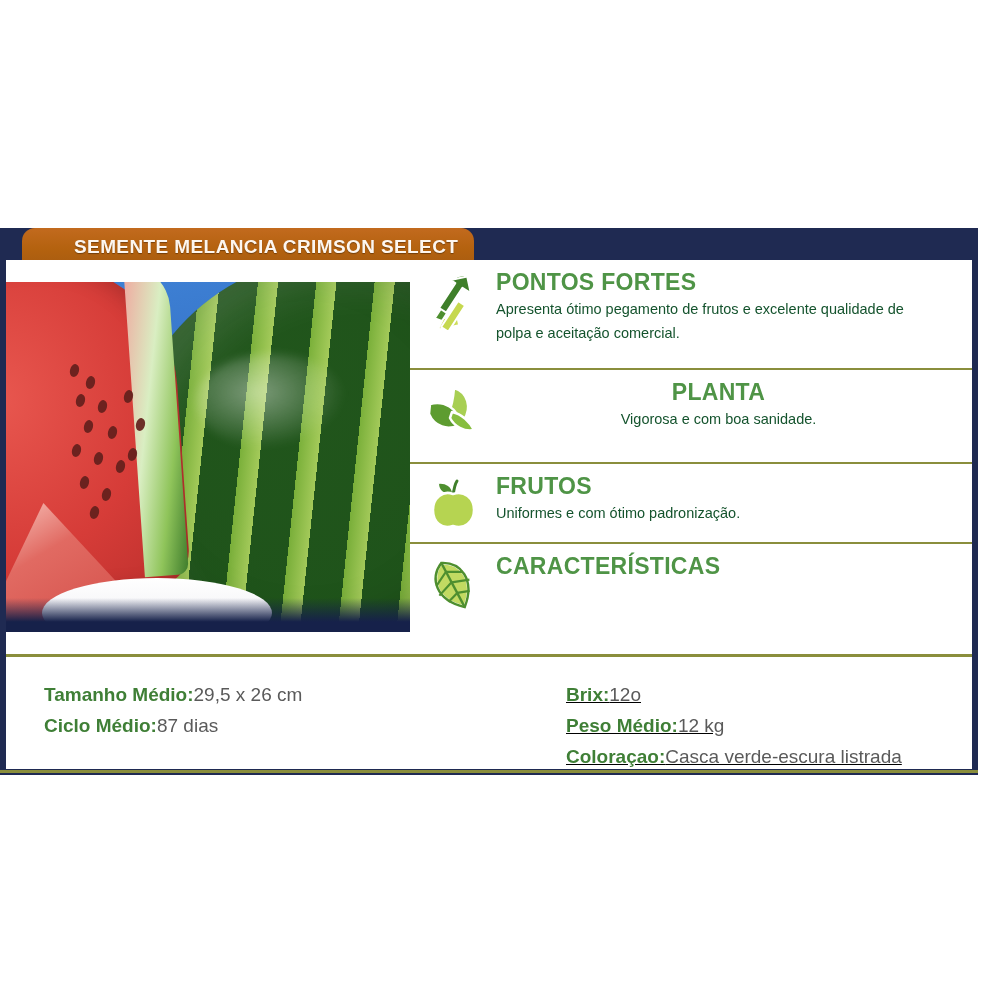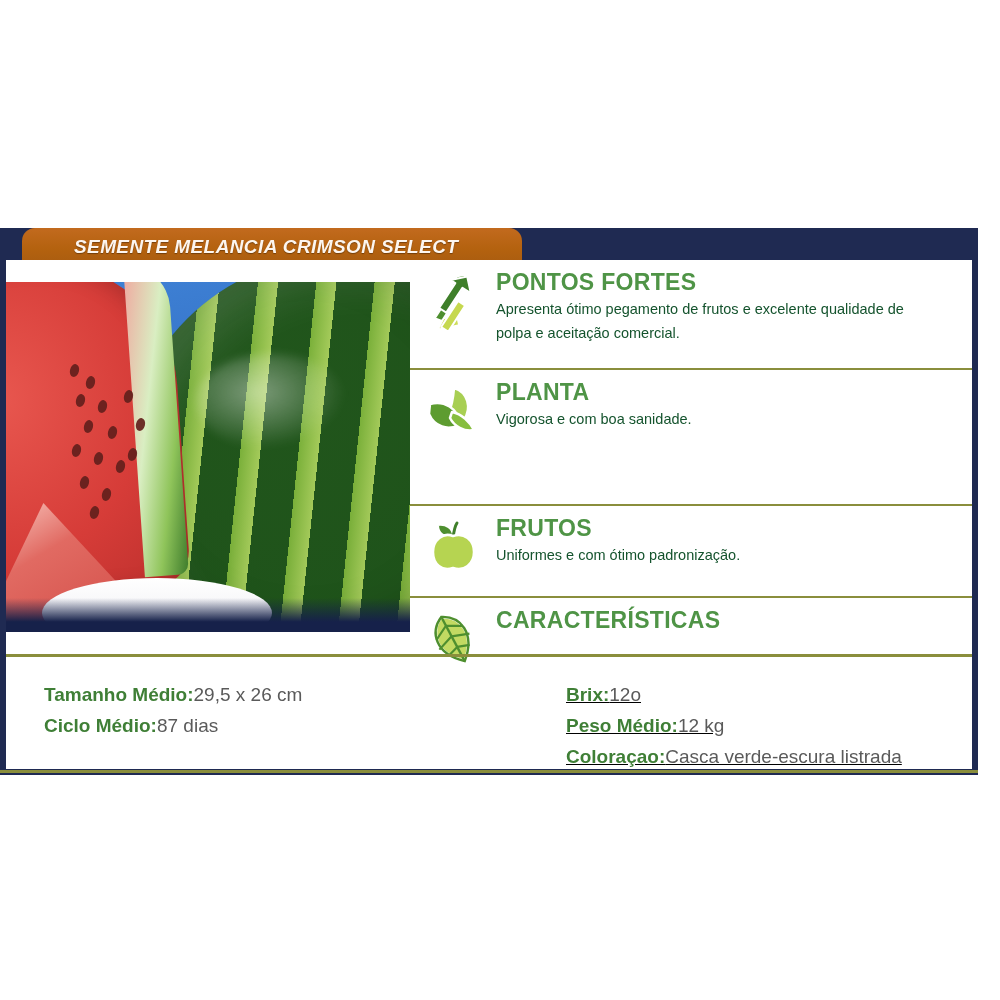--- a/index.html
+++ b/index.html
@@ -24,27 +24,26 @@
     height: 547px;
     background: #1f2a52;
     box-sizing: border-box;
   }
 
   
   #title-tab {
     position: absolute;
     left: 22px;
     top: 0px;
-    width: 500px;
+    width: 452px;
     height: 38px;
     background: linear-gradient(to bottom, #c26a1e 0%, #b4620f 55%, #a85c10 100%);
     border-top-left-radius: 13px;
     border-top-right-radius: 13px;
     box-sizing: border-box;
-    font-style: italic;
   }
   #title-tab .tab-text {
     position: absolute;
     left: 52px;
     top: 8px;
     color: #fdf6ef;
     font-size: 19px;
     font-weight: bold;
     letter-spacing: 0.4px;
     white-space: nowrap;
@@ -308,35 +307,35 @@
                 <path d="M12 52 L34 30 L40 36 L18 58 Z" fill="#c6d84f" stroke="#ffffff" stroke-width="2" stroke-linejoin="round"></path>
               </g>
             </svg>
           </div>
           <div class="feature-body">
             <div class="feature-title">PONTOS FORTES</div>
             <div class="feature-desc">Apresenta ótimo pegamento de frutos e excelente qualidade de polpa e aceitação comercial.</div>
           </div>
         </div>
 
-        <div class="feature-row" style="height:94px;">
+        <div class="feature-row" style="height:94px;text-align:center;">
           <div class="feature-icon">
             <svg viewBox="0 0 58 58" width="58" height="58">
               <path d="M30 6 C44 10 48 26 40 38 C33 48 20 48 13 42 C21 40 28 32 30 6 Z" fill="#a8cf53" stroke="#ffffff" stroke-width="2.5" stroke-linejoin="round"></path>
               <path d="M6 22 C20 18 34 26 36 42 C24 50 10 44 5 32 Z" fill="#5d9c30" stroke="#ffffff" stroke-width="2.5" stroke-linejoin="round"></path>
               <path d="M28 30 C38 32 46 40 50 48 C40 50 30 44 26 36 Z" fill="#87be3f" stroke="#ffffff" stroke-width="2.5" stroke-linejoin="round"></path>
             </svg>
           </div>
           <div class="feature-body">
             <div class="feature-title">PLANTA</div>
             <div class="feature-desc">Vigorosa e com boa sanidade.</div>
           </div>
         </div>
 
-        <div class="feature-row" style="height:92px;margin-top:42px;">
+        <div class="feature-row" style="height:80px;">
           <div class="feature-icon">
             <svg viewBox="0 0 58 58" width="58" height="58">
               <path d="M29 18 C29 10 22 6 14 7 C14 15 20 20 29 19 Z" fill="#4e8f2f" stroke="#ffffff" stroke-width="2" stroke-linejoin="round"></path>
               <path d="M29 20 C30 12 31 8 33 5" fill="none" stroke="#3f7f2a" stroke-width="3" stroke-linecap="round"></path>
               <path d="M29 18 C40 14 50 22 50 34 C50 46 40 54 29 50 C18 54 9 46 9 34 C9 22 19 14 29 18 Z" fill="#b6d451" stroke="#ffffff" stroke-width="2.5" stroke-linejoin="round"></path>
             </svg>
           </div>
           <div class="feature-body">
             <div class="feature-title">FRUTOS</div>
             <div class="feature-desc">Uniformes e com ótimo padronização.</div>

